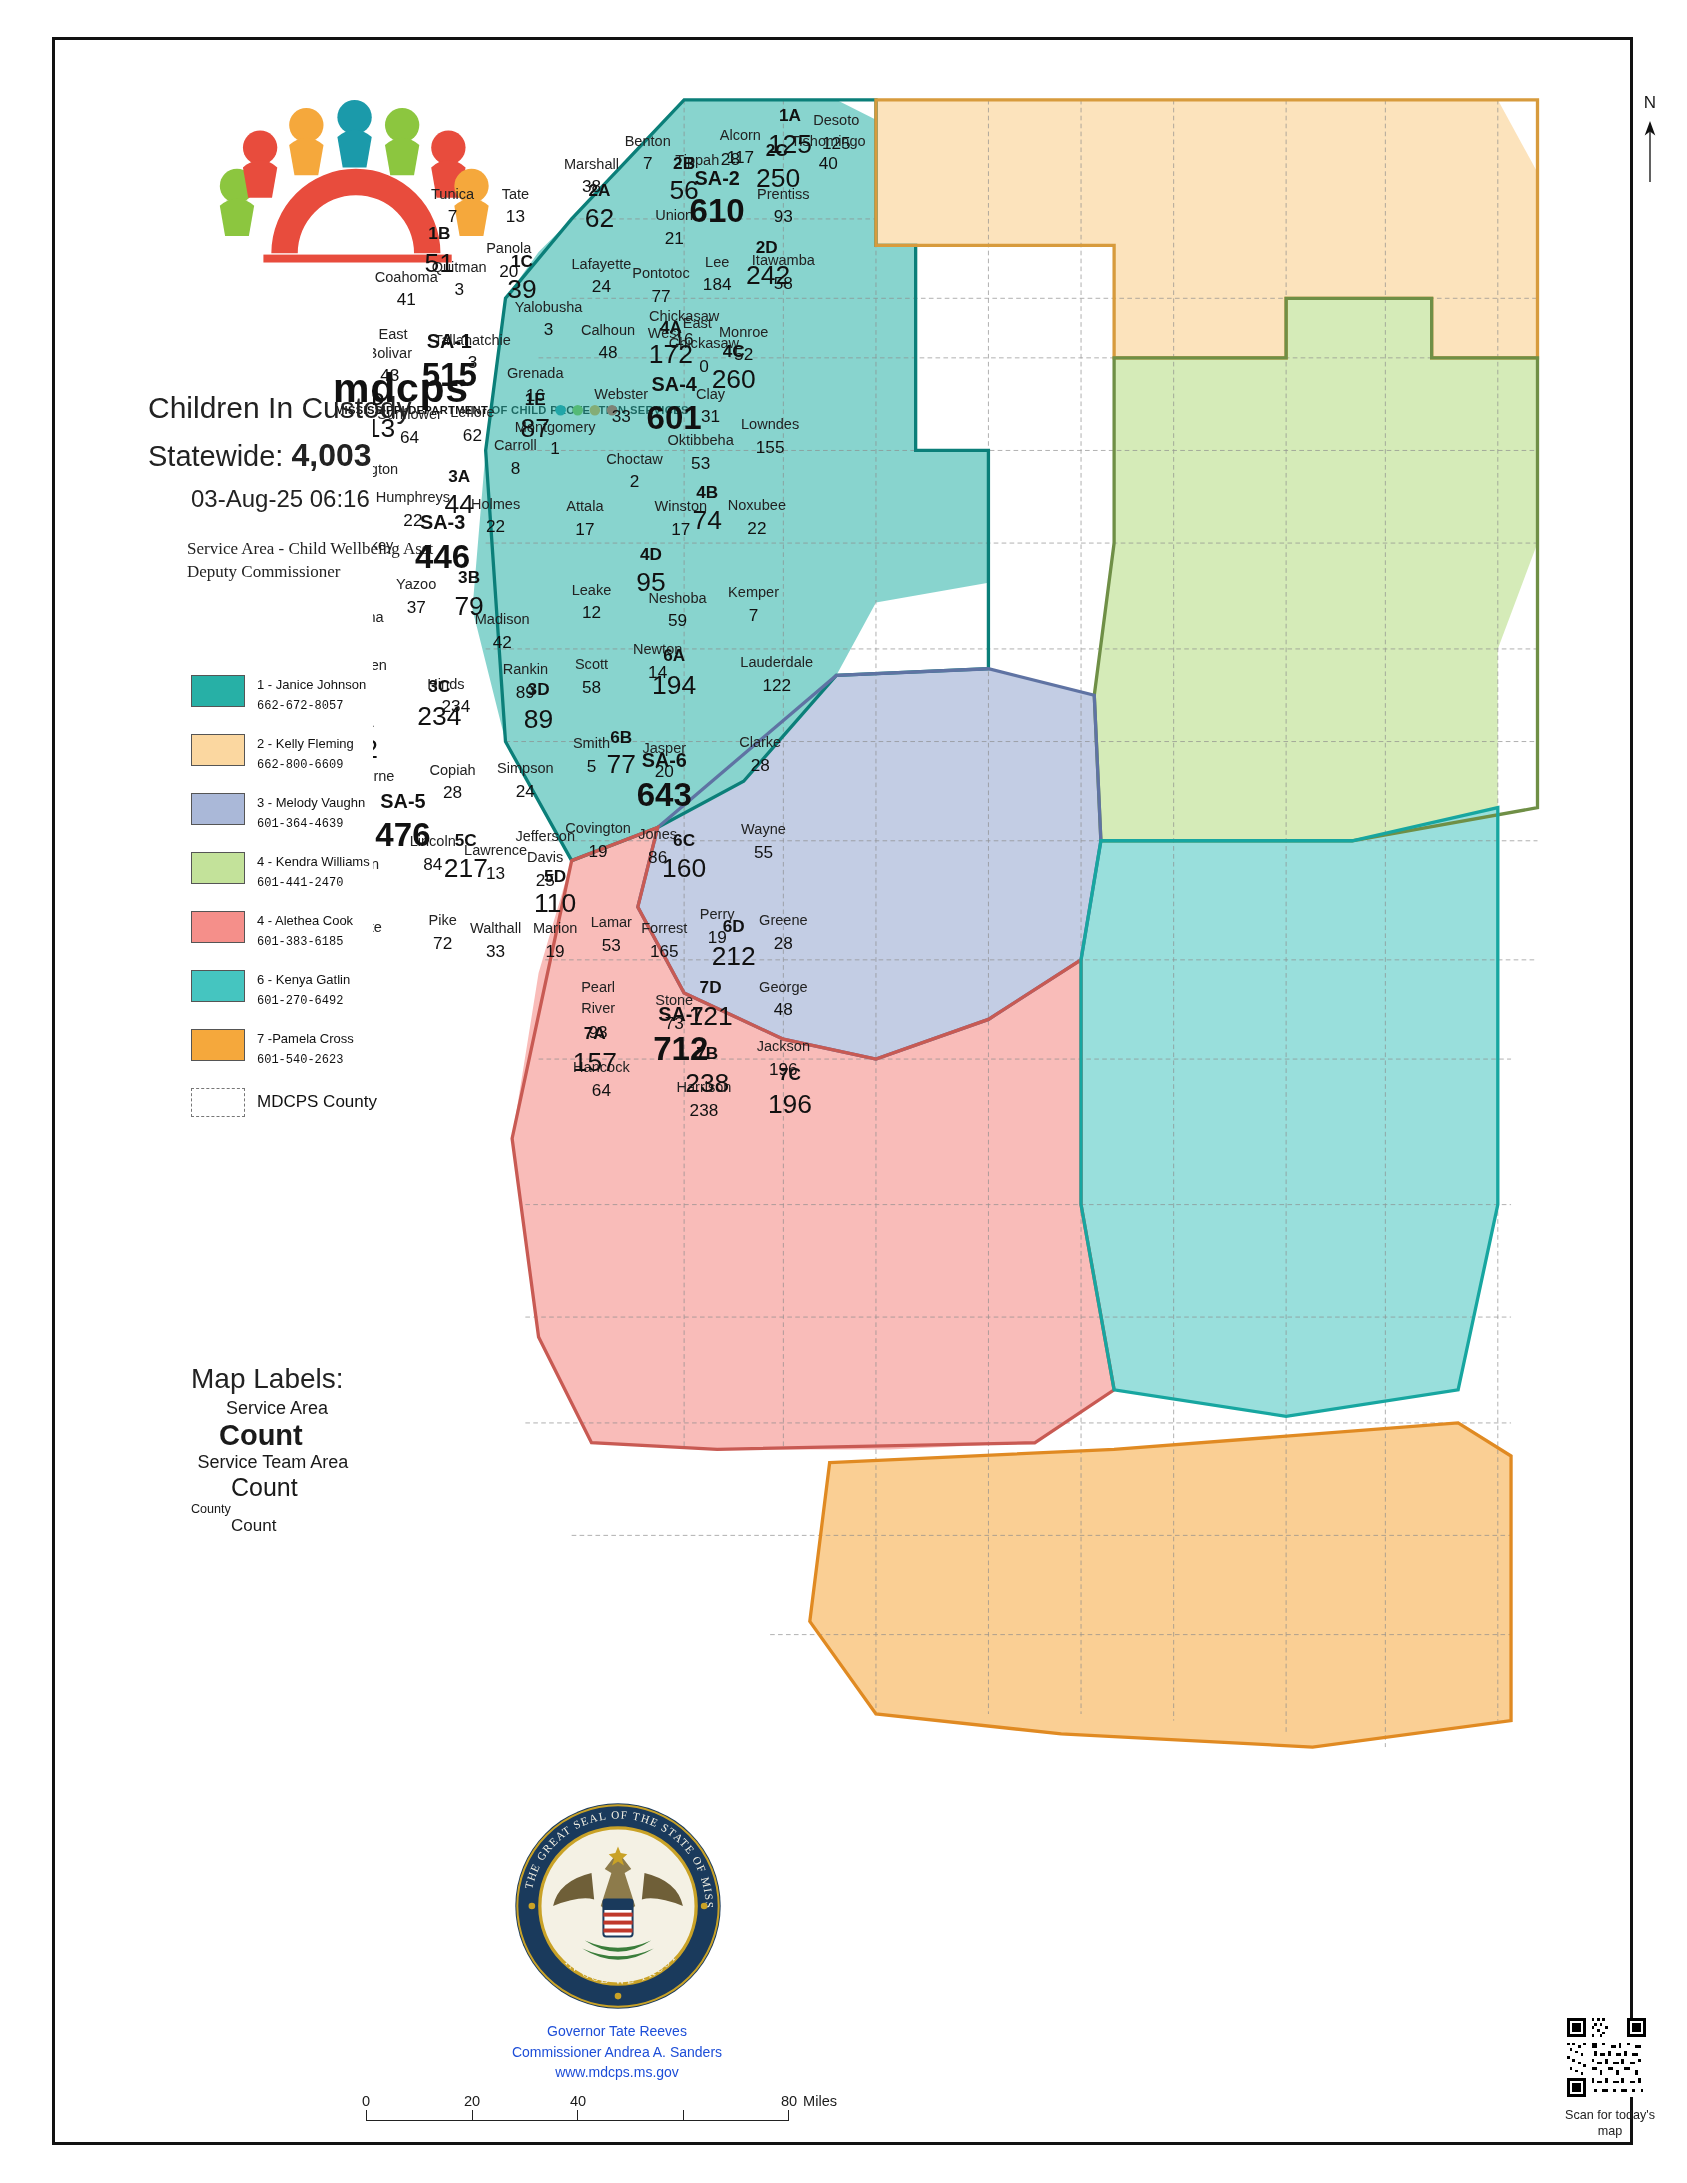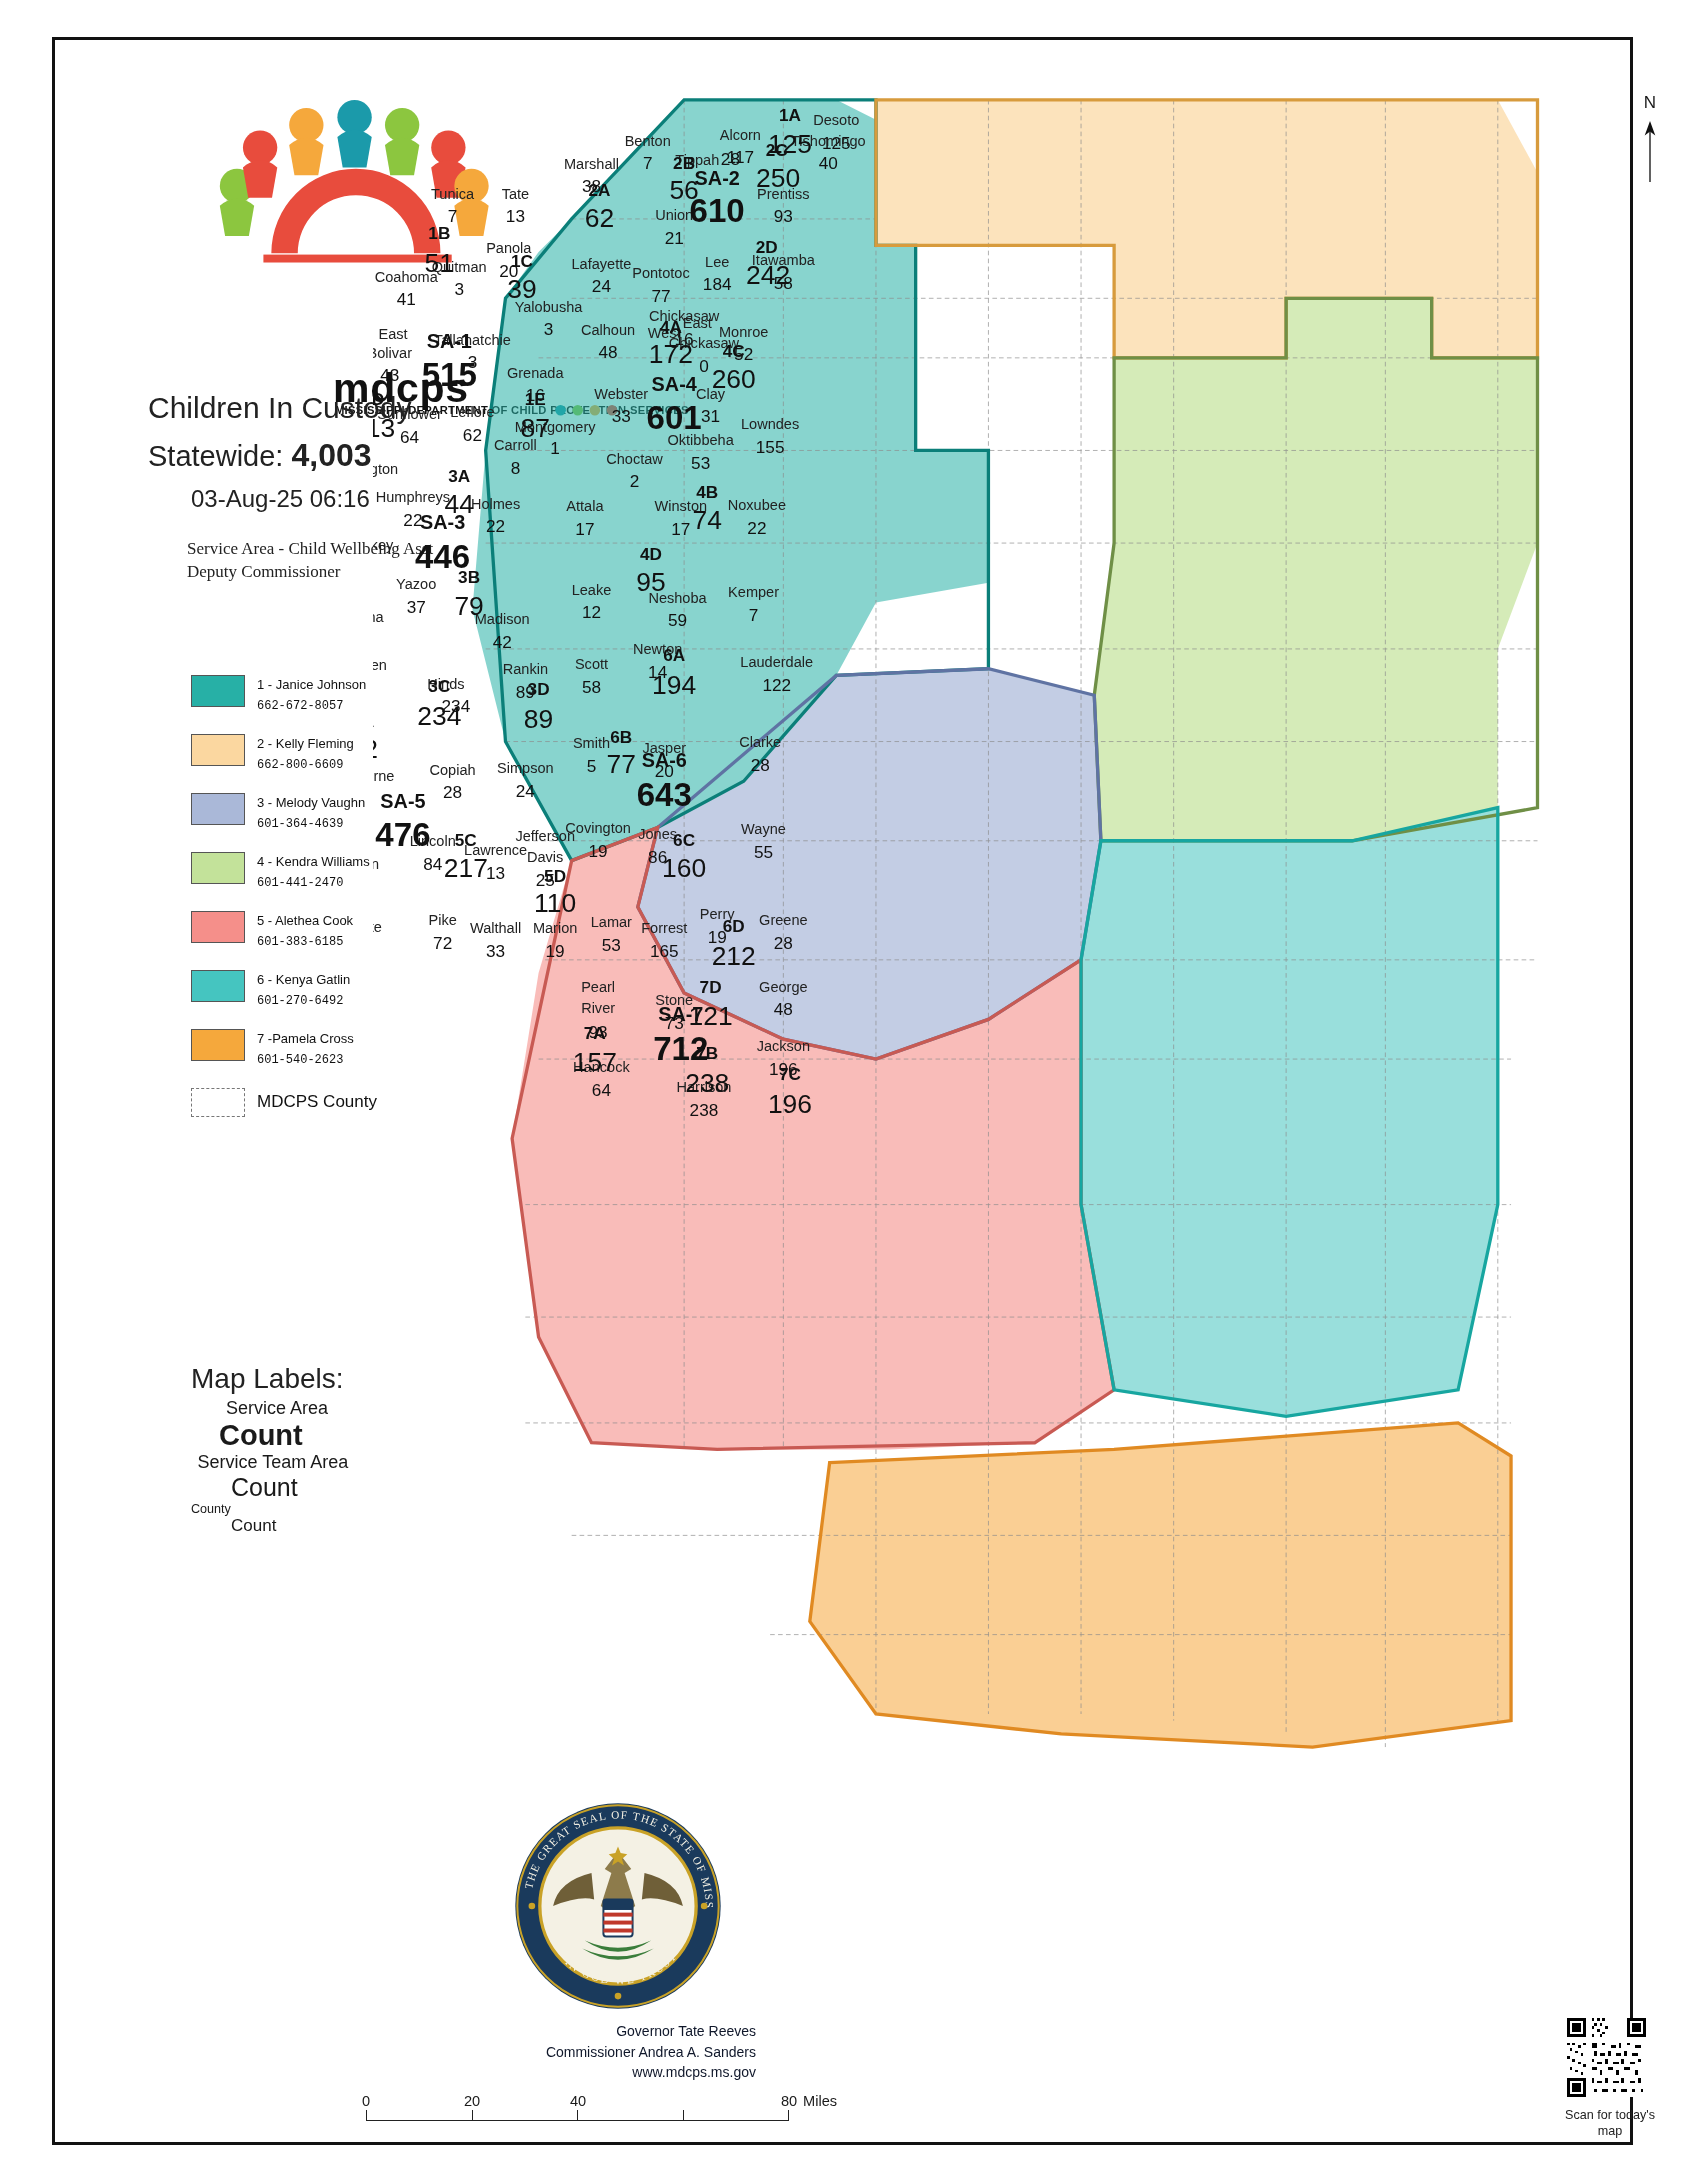--- a/index.html
+++ b/index.html
@@ -52,21 +52,21 @@
   #maplabels{left:136px;top:1323px;width:344px;}
   .ml-h{font-size:28px;color:#222;margin-bottom:2.6px;}
   .ml-sa{font-size:18px;font-weight:normal;margin-left:35px;}
   .ml-count1{font-size:29px;font-weight:bold;margin-left:28px;}
   .ml-sta{font-size:18px;margin-left:6.6px;}
   .ml-count2{font-size:25px;margin-left:40px;}
   .ml-county{font-size:12.6px;}
   .ml-count3{font-size:17px;margin-left:40px;}
   
   #seal{left:457px;top:1760px;width:212px;height:212px;}
-  .foot{left:423px;top:1981px;width:278px;text-align:right;font-size:14px;line-height:20.5px;color:#0f172a;}
+  .foot{left:423px;top:1981px;width:278px;text-align:center;font-size:14px;line-height:20.5px;color:#1d4ed8;}
   #scalebar{left:311px;top:2058px;width:463px;}
   .sb-line{position:relative;height:22.5px;}
   .sb-ticks{position:absolute;left:0;top:12px;width:423px;height:10.6px;border:1.3px solid #222;border-top:none;box-sizing:border-box;}
   .sb-tick{position:absolute;top:0;width:1.3px;height:10.6px;background:#222;}
   .sb-lab{position:absolute;top:-5.3px;font-size:14.6px;transform:translateX(-50%);}
   .sb-unit{position:absolute;top:-5.3px;left:437px;font-size:14.6px;}
   
   #qr{left:1512px;top:1978px;width:79px;height:79px;}
   .qr-cap{left:1502px;top:2067px;width:106px;text-align:center;font-size:12.6px;line-height:16px;color:#222;}
   
@@ -153,21 +153,21 @@
     <div class="leg-row">
       <div class="leg-swatch" style="background:#c3e29a"></div>
       <div class="leg-text">
         <div class="leg-name">4 - Kendra Williams</div>
         <div class="leg-phone">601-441-2470</div>
       </div>
     </div>
     <div class="leg-row">
       <div class="leg-swatch" style="background:#f58f8a"></div>
       <div class="leg-text">
-        <div class="leg-name">5 - Alethea Cook</div>
+        <div class="leg-name">4 - Alethea Cook</div>
         <div class="leg-phone">601-383-6185</div>
       </div>
     </div>
     <div class="leg-row">
       <div class="leg-swatch" style="background:#45c5c0"></div>
       <div class="leg-text">
         <div class="leg-name">6 - Kenya Gatlin</div>
         <div class="leg-phone">601-270-6492</div>
       </div>
     </div>

